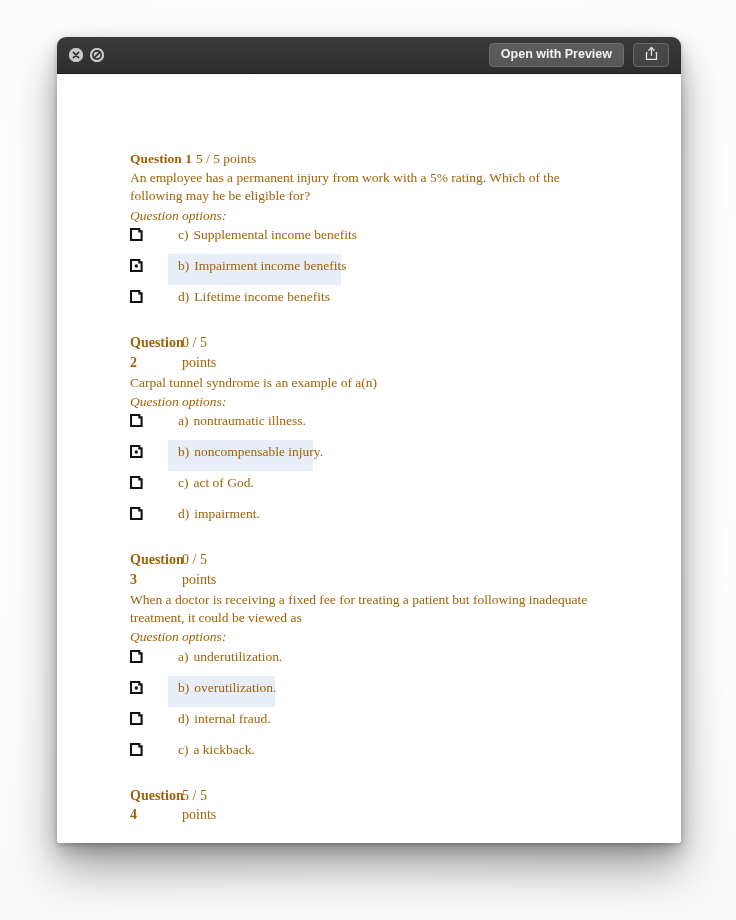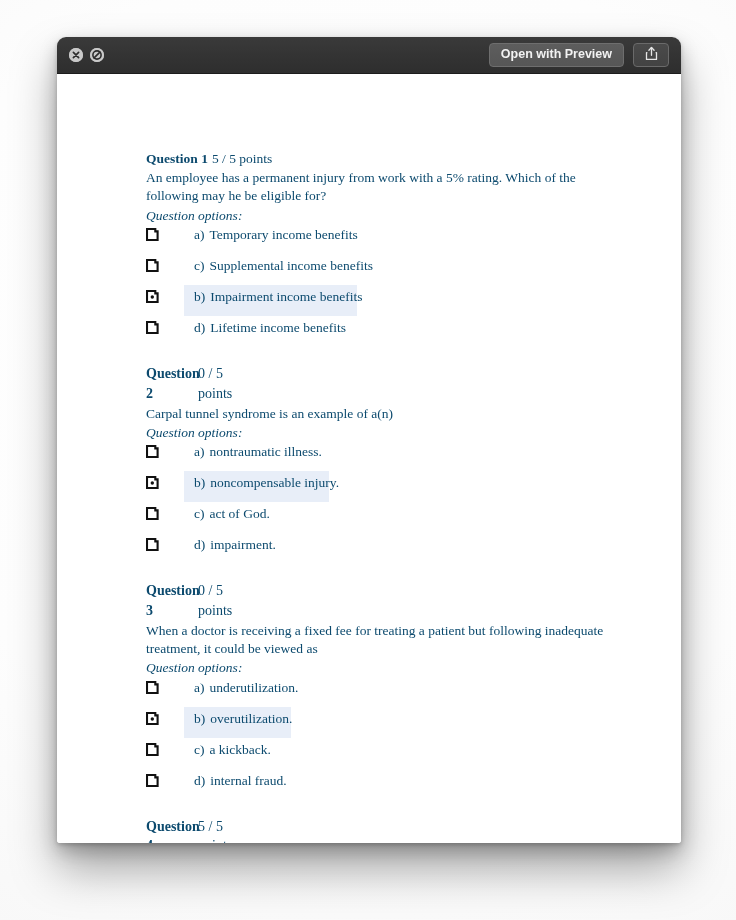--- a/index.html
+++ b/index.html
@@ -112,23 +112,23 @@
 
   
   .page {
     height: 770px;
     background: #ffffff;
     overflow: hidden;
     position: relative;
   }
 
   .doc {
-    padding: 76px 0 0 16px;
+    padding: 76px 0 0 0;
     font-family: "Liberation Serif", serif;
-    color: #0c4a6e;
+    color: #a16207;
   }
 
   .qblock { padding-left: 73px; }
 
   .qhead-inline {
     font-size: 13.5px;
     line-height: 1.35;
     margin-bottom: 1px;
   }
   .qhead-inline .qlabel { font-weight: bold; }
@@ -253,28 +253,20 @@
           <div class="qhead-inline"><span class="qlabel">Question 1</span><span class="qpts">5 / 5 points</span></div>
           <div class="qtext">An employee has a permanent injury from work with a 5% rating. Which of the following may he be eligible for?</div>
           <div class="qopts-label">Question options:</div>
           <div class="options">
             <div class="option">
               <div class="box">
                 <svg width="13" height="13" viewBox="0 0 13 13" class="glyph">
                   <path d="M1 1 H9.3 L9.3 3.4 L11.6 3.4 L11.6 12 H1 Z" fill="none" stroke="#111111" stroke-width="2.1" stroke-linejoin="miter"></path>
                 </svg>
               </div>
-              <div class="otext"><span class="oletter">a)</span><span>Temporary income benefits</span></div>
-            </div>
-            <div class="option">
-              <div class="box">
-                <svg width="13" height="13" viewBox="0 0 13 13" class="glyph">
-                  <path d="M1 1 H9.3 L9.3 3.4 L11.6 3.4 L11.6 12 H1 Z" fill="none" stroke="#111111" stroke-width="2.1" stroke-linejoin="miter"></path>
-                </svg>
-              </div>
               <div class="otext"><span class="oletter">c)</span><span>Supplemental income benefits</span></div>
             </div>
             <div class="option selected">
               <div class="hl" style="width: 211px;"></div>
               <div class="box">
                 <svg width="13" height="13" viewBox="0 0 13 13" class="glyph">
                   <path d="M1 1 H9.3 L9.3 3.4 L11.6 3.4 L11.6 12 H1 Z" fill="none" stroke="#111111" stroke-width="2.1" stroke-linejoin="miter"></path>
                   <circle cx="6.3" cy="7.0" r="1.7" fill="#111111"></circle>
                 </svg>
               </div>
@@ -369,29 +361,29 @@
                 </svg>
               </div>
               <div class="otext"><span class="oletter">b)</span><span>overutilization.</span></div>
             </div>
             <div class="option">
               <div class="box">
                 <svg width="13" height="13" viewBox="0 0 13 13" class="glyph">
                   <path d="M1 1 H9.3 L9.3 3.4 L11.6 3.4 L11.6 12 H1 Z" fill="none" stroke="#111111" stroke-width="2.1" stroke-linejoin="miter"></path>
                 </svg>
               </div>
+              <div class="otext"><span class="oletter">d)</span><span>internal fraud.</span></div>
+            </div>
+            <div class="option">
+              <div class="box">
+                <svg width="13" height="13" viewBox="0 0 13 13" class="glyph">
+                  <path d="M1 1 H9.3 L9.3 3.4 L11.6 3.4 L11.6 12 H1 Z" fill="none" stroke="#111111" stroke-width="2.1" stroke-linejoin="miter"></path>
+                </svg>
+              </div>
               <div class="otext"><span class="oletter">c)</span><span>a kickback.</span></div>
-            </div>
-            <div class="option">
-              <div class="box">
-                <svg width="13" height="13" viewBox="0 0 13 13" class="glyph">
-                  <path d="M1 1 H9.3 L9.3 3.4 L11.6 3.4 L11.6 12 H1 Z" fill="none" stroke="#111111" stroke-width="2.1" stroke-linejoin="miter"></path>
-                </svg>
-              </div>
-              <div class="otext"><span class="oletter">d)</span><span>internal fraud.</span></div>
             </div>
           </div>
         </div>
         <div class="spacer-q"></div>
         <div class="qblock">
           <div class="qhead-split">
             <div class="col-label">Question</div>
             <div class="col-pts">5 / 5</div>
           </div>
           <div class="qhead-split">

